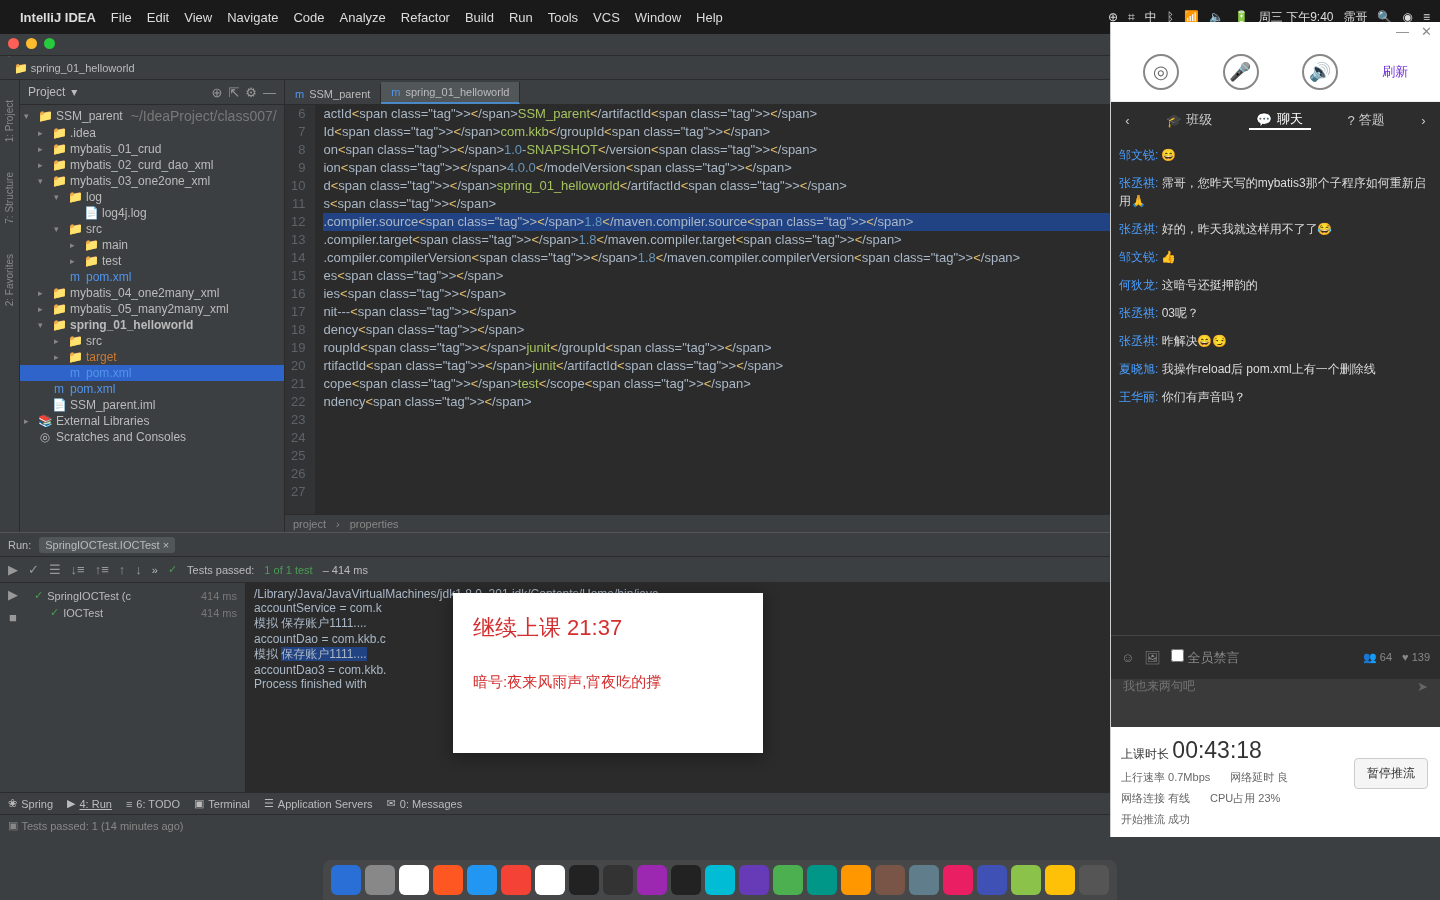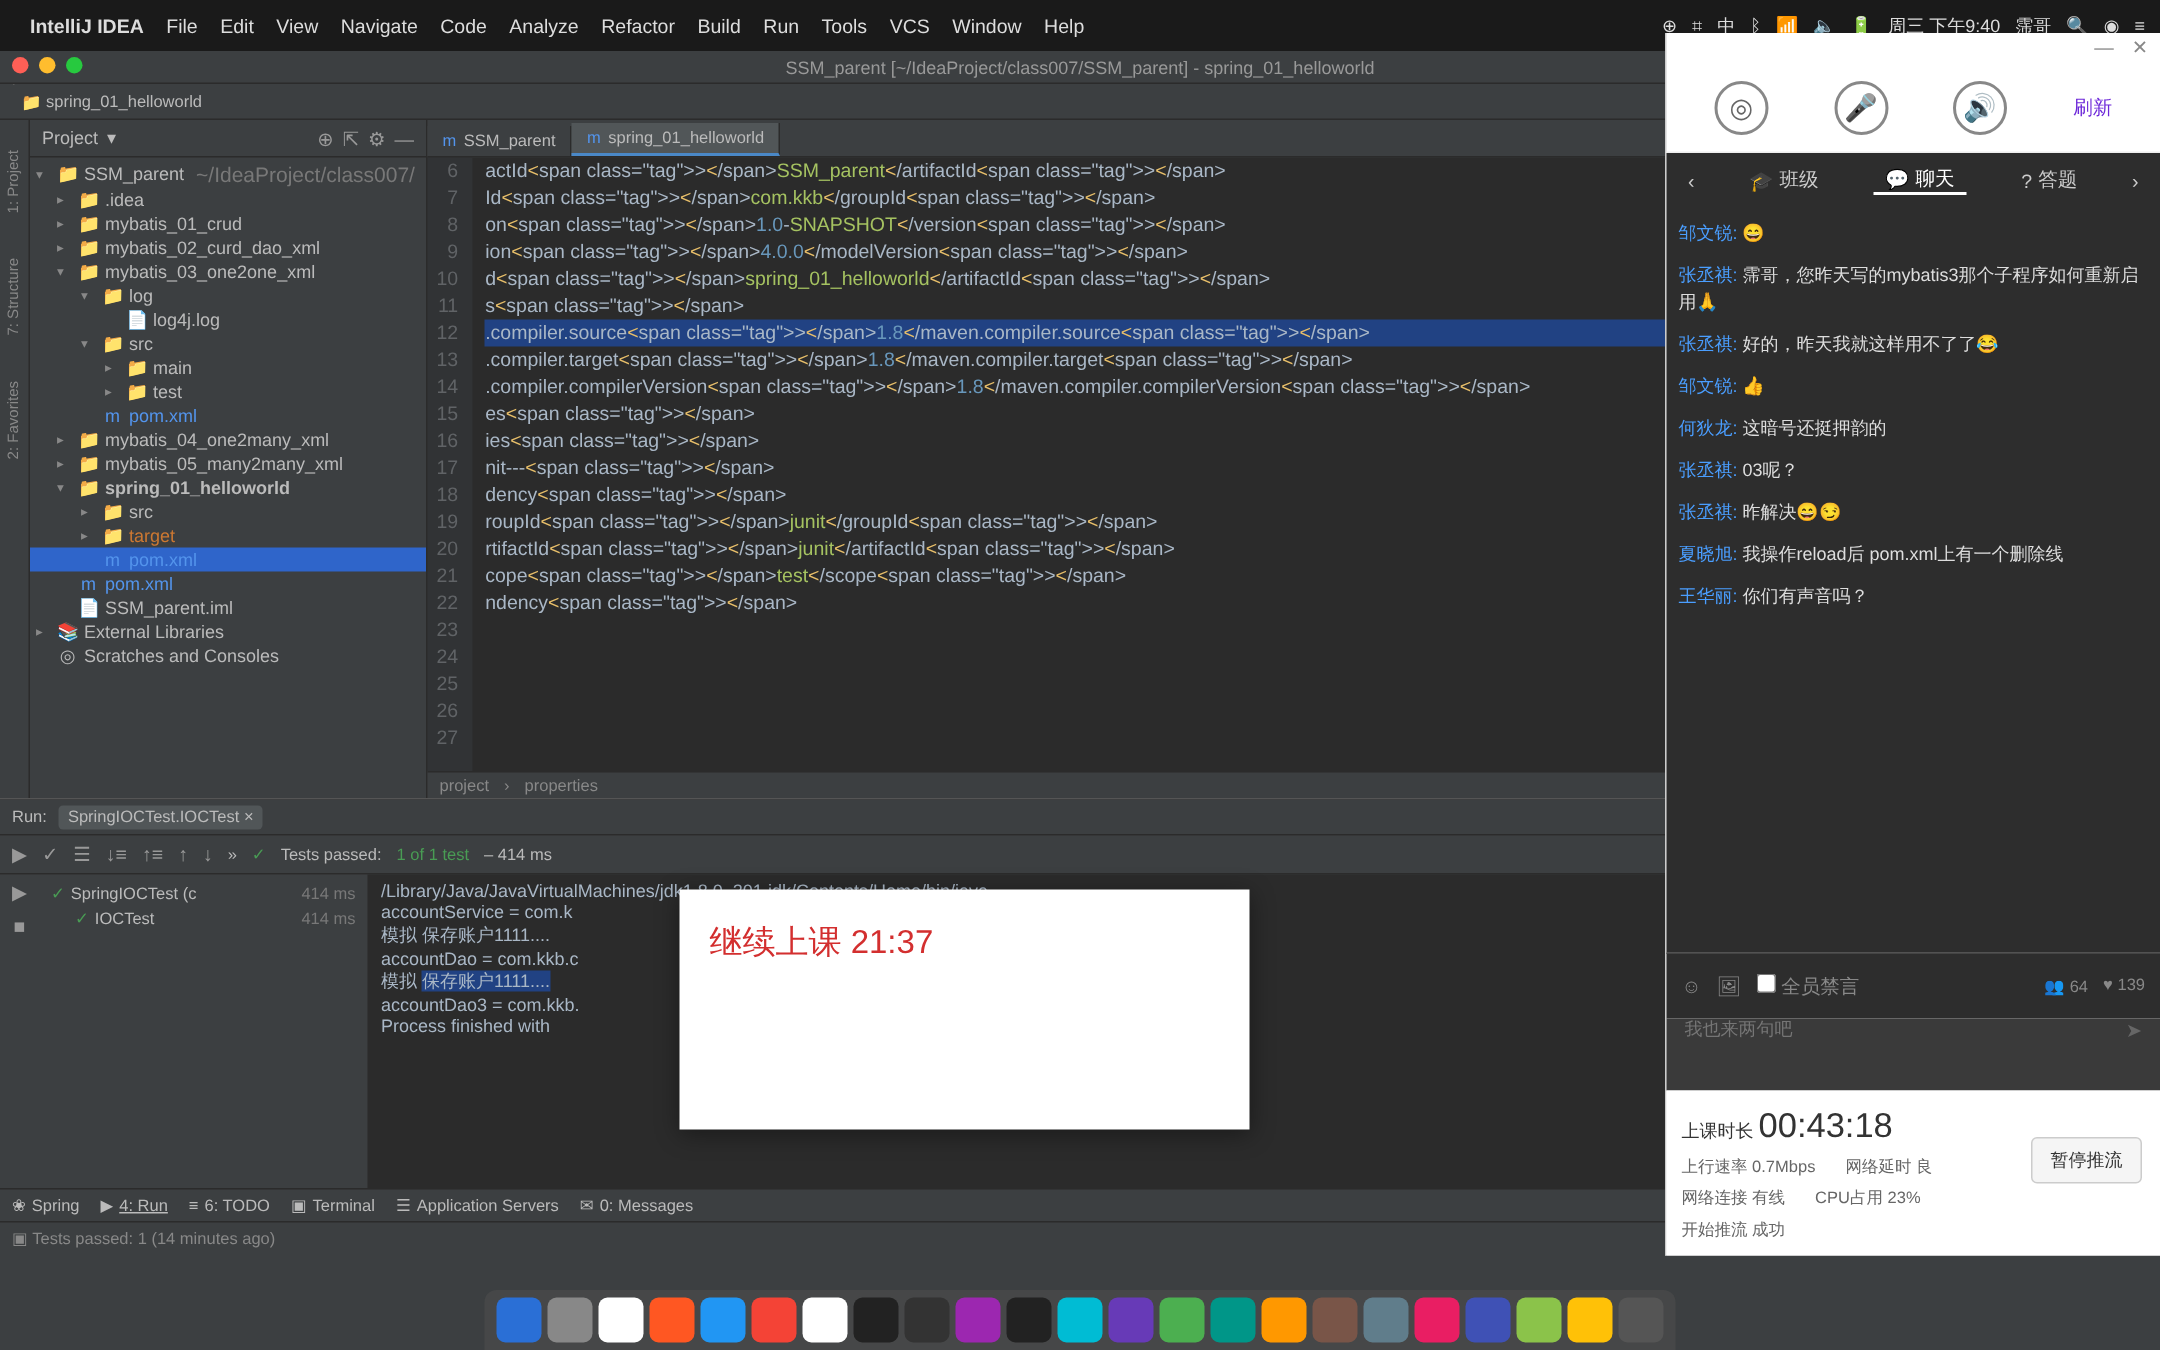--- a/index.html
+++ b/index.html
@@ -64,21 +64,21 @@
 .msg .who{color:#4a9eff}
 .msg .self{background:#4a9eff;color:#fff;padding:1px 4px;border-radius:2px;font-size:10px}
 .chat-input-bar{height:44px;background:#2d2d2d;display:flex;align-items:center;padding:0 10px;gap:10px;color:#888;border-top:1px solid #444}
 .chat-input-bar .stats{margin-left:auto;display:flex;gap:10px;font-size:11px}
 .chat-textbox{height:48px;background:#3a3a3a;display:flex;align-items:flex-start;padding:0 12px;gap:0}
 .chat-textbox input{flex:1;background:transparent;border:none;color:#ccc;outline:none;font-size:12px}
 .chat-stats{padding:10px;font-size:12px;color:#333;background:#fff}
 .chat-stats .big{font-size:23px;font-weight:500}
 .chat-stats .row{display:flex;gap:20px;margin-top:6px;font-size:11px;color:#666}
 .chat-stats .btn{position:absolute;right:12px;bottom:48px;padding:6px 12px;border:1px solid #ccc;border-radius:4px;background:#f5f5f5;font-size:12px}
-.overlay-note { position:absolute; left:453px; top:593px; width:380px; height:160px; background:#fff; box-shadow:0 3px 15px rgba(0,0,0,0.4); padding:20px; }
+.overlay-note { position:absolute; left:453px; top:593px; width:310px; height:160px; background:#fff; box-shadow:0 3px 15px rgba(0,0,0,0.4); padding:20px; }
 .overlay-note .l1{color:#d32f2f;font-size:22px;font-weight:500;margin-bottom:30px}
 .overlay-note .l2{color:#d32f2f;font-size:15px}
 .dock { position:absolute; bottom:0; left:50%; transform:translateX(-50%); height:40px; background:rgba(80,80,80,0.5); border-radius:8px 8px 0 0; display:flex; align-items:center; padding:0 8px; gap:4px; }
 .dock .dicon{width:30px;height:30px;border-radius:6px;background:#555}
 .green{color:#499c54}.red{color:#c75450}.orange{color:#cc7832}
 .icon-btn{cursor:pointer;color:#999;font-size:13px}
 </style>
 </head>
 <body>
 
@@ -101,21 +101,20 @@
     <span>≡</span>
   </div>
 </div>
 
 <div class="titlebar">
   <div class="traffic">
     <span style="background:#ff5f56"></span>
     <span style="background:#ffbd2e"></span>
     <span style="background:#27c93f"></span>
   </div>
-  <span>SSM_parent [~/IdeaProject/class007/SSM_parent] - spring_01_helloworld</span>
 </div>
 
 <div class="breadcrumb-bar">
   <span id="crumbs"><span class="crumb"><span style="color:#5394ec">📁</span> SSM_parent</span><span style="color: rgb(102, 102, 102);">›</span><span class="crumb"><span style="color:#5394ec">📁</span> spring_01_helloworld</span><span style="color: rgb(102, 102, 102);">›</span><span class="crumb"><span style="color:#5394ec">m</span> pom.xml</span></span>
   <div class="right-tools">
     <span class="icon-btn">↖</span>
     <span class="run-config">
       <span>⬢</span>
       <span>SpringIOCTest.IOCTest</span>
       <span>▾</span>
@@ -435,20 +434,21 @@
     </div>
     <div class="row">
         <span>开始推流 成功</span>
       </div>
     <div class="btn">暂停推流</div>
   </div>
 </div>
 
 <div class="overlay-note">
   <div class="l1">继续上课  21:37</div>
+  <div class="l2">暗号:夜来风雨声,宵夜吃的撑</div>
 </div>
 
 <div class="dock">
   <div class="dicon" style="background:#2a6fd6"></div>
   <div class="dicon" style="background:#888"></div>
   <div class="dicon" style="background:#fff"></div>
   <div class="dicon" style="background:#ff5722"></div>
   <div class="dicon" style="background:#2196f3"></div>
   <div class="dicon" style="background:#f44336"></div>
   <div class="dicon" style="background:#fff"></div>

